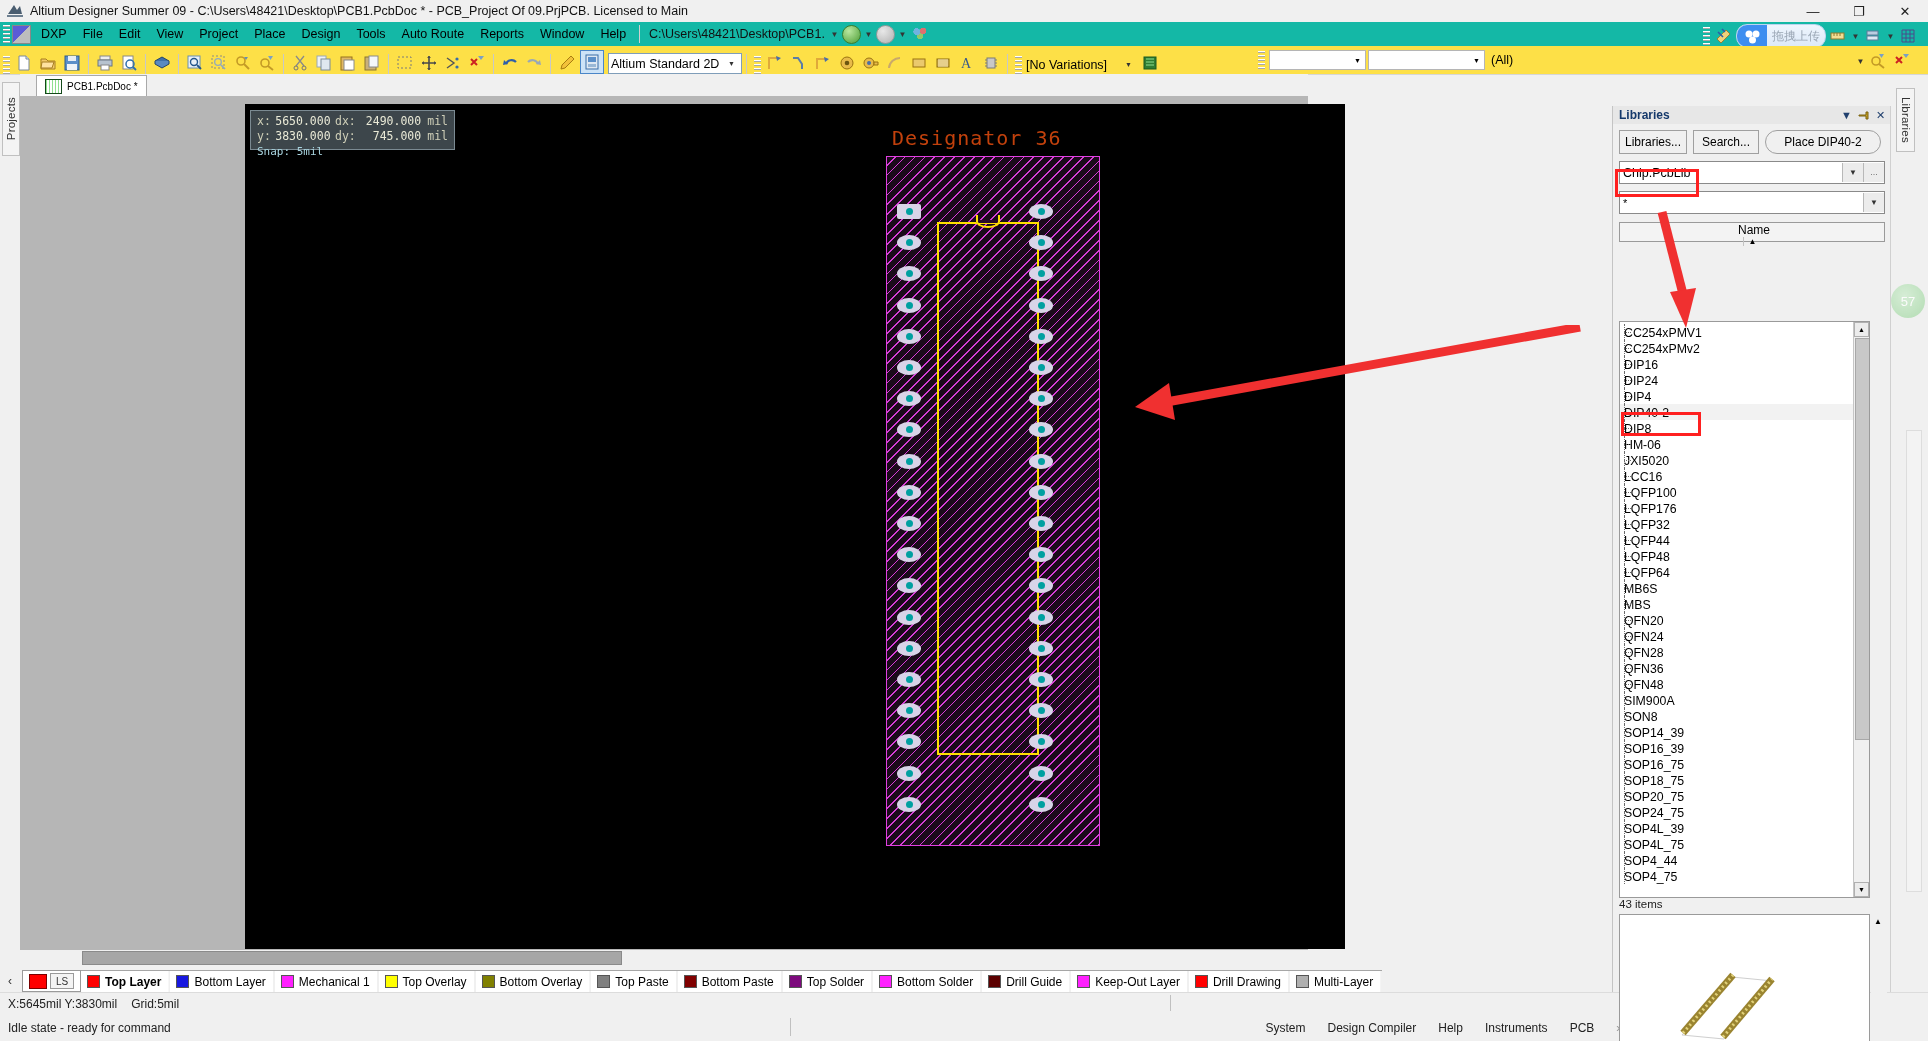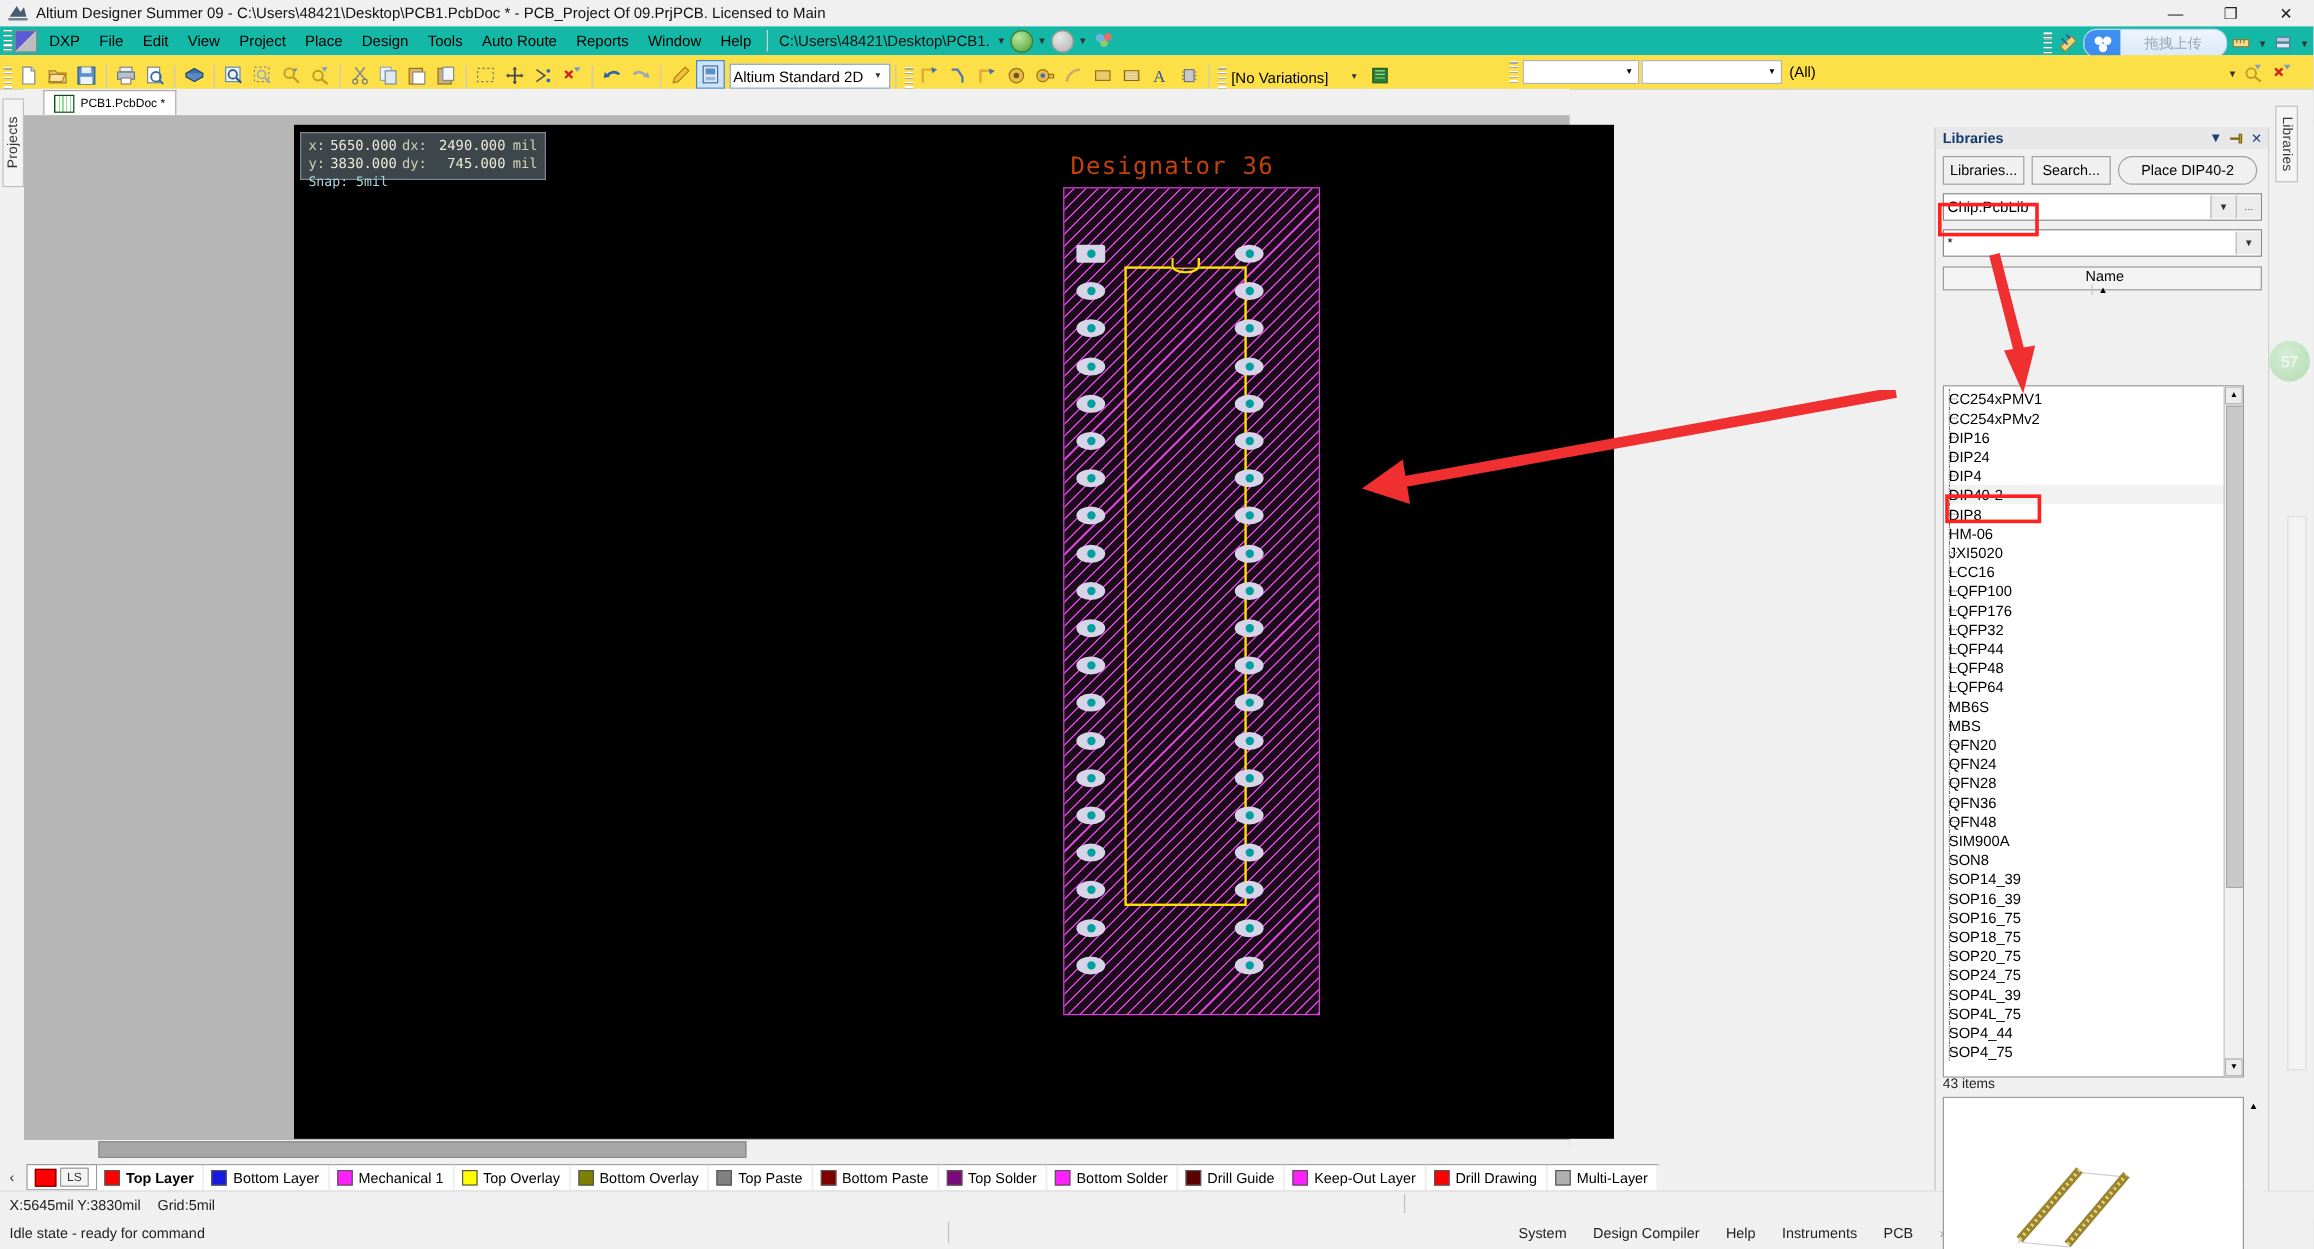--- a/index.html
+++ b/index.html
@@ -38,21 +38,21 @@
   .tb-btn.pressed{background:#cde3f7;border:1px solid #4a86c8;}
   .ic{position:absolute;left:3px;top:3px;width:16px;height:16px;}
   .combo{height:19px;background:#fff;border:1px solid #7f9db9;display:flex;align-items:center;font-size:12.5px;padding:0 2px;}
   .combo .ca{margin-left:auto;font-size:7px;color:#333;padding:0 4px;}
   .blank-combo{height:18px;background:#fff;border:1px solid #b5b5b5;display:flex;align-items:center;}
 
   
   .cn-pill{height:22px;border-radius:11px;background:linear-gradient(to bottom,#eef5fd,#dce9f8);
      border:1px solid #bcd4ef;display:flex;align-items:center;overflow:hidden;}
   .cn-pill .cn-badge{width:30px;height:22px;background:#3d8ef0;display:flex;align-items:center;justify-content:center;}
-  .cn-pill .cn-txt{font-size:12px;color:#9aa6b4;padding:0 20px;white-space:nowrap;}
+  .cn-pill .cn-txt{font-size:12px;color:#9aa6b4;padding:0 5px;white-space:nowrap;}
 
   
   .vtab{position:absolute;background:#f4f4f4;border:1px solid #c0c0c0;display:flex;align-items:center;justify-content:center;}
   .vtab span{writing-mode:vertical-rl;transform:rotate(180deg);font-size:11.5px;color:#333;letter-spacing:.2px;}
   .vtab-r span{writing-mode:vertical-rl;transform:none;}
 
   
   .doctabstrip{position:absolute;left:20px;top:74px;width:1288px;height:22px;background:#f0f0f0;}
   .doctab{position:absolute;left:16px;top:1px;height:20px;background:#fff;border:1px solid #a9a9a9;border-bottom:none;
      display:flex;align-items:center;padding:0 8px;font-size:10px;}

